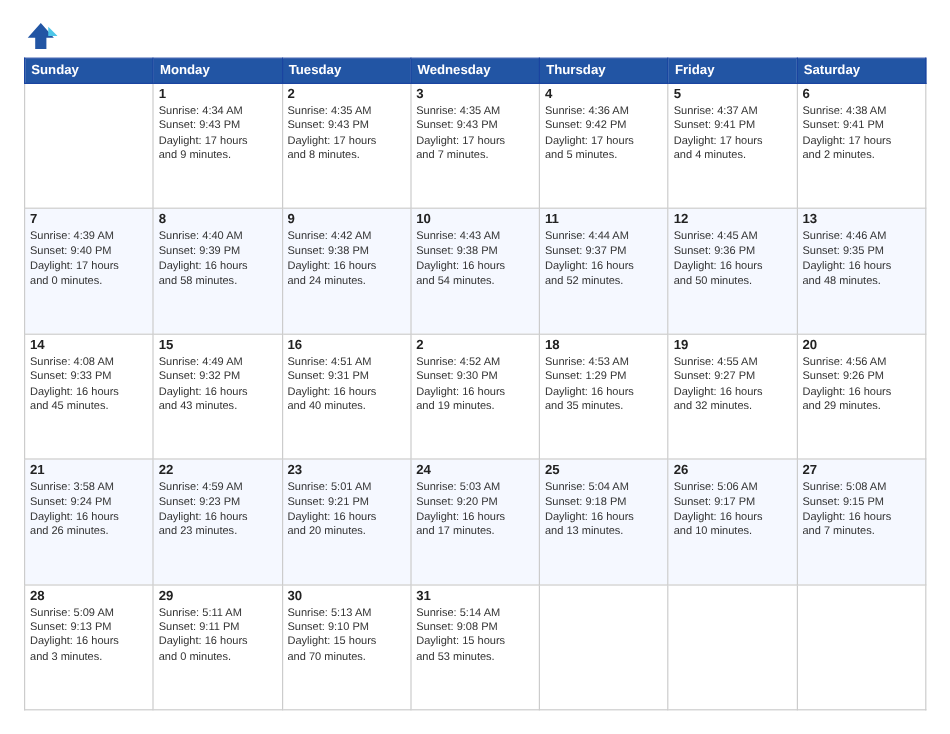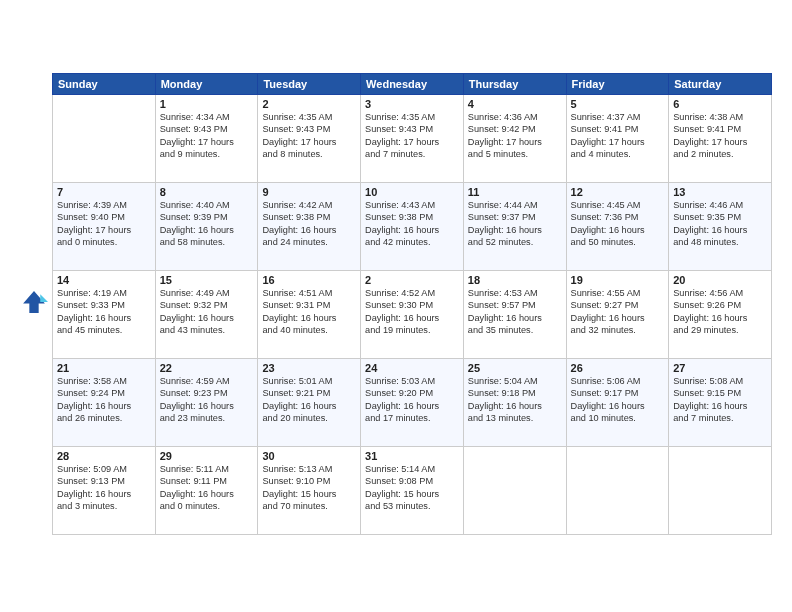--- a/index.html
+++ b/index.html
@@ -8,22 +8,21 @@
       background: #fff;
       width: 792px;
       height: 612px;
       overflow: hidden;
     }
     .page {
       width: 792px;
       height: 612px;
       padding: 16px 20px 20px 20px;
       display: flex;
-      flex-direction: row;
-      align-items: center;
+      flex-direction: column;
     }
     .header {
       display: flex;
       align-items: flex-start;
       justify-content: space-between;
       margin-bottom: 4px;
     }
     .logo {
       display: flex;
       align-items: center;
@@ -210,56 +209,56 @@
               <div>Daylight: 16 hours</div>
               <div>and 24 minutes.</div>
             </div>
           </td>
           <td>
             <span class="day-num">10</span>
             <div class="cell-content">
               <div>Sunrise: 4:43 AM</div>
               <div>Sunset: 9:38 PM</div>
               <div>Daylight: 16 hours</div>
-              <div>and 42 minutes.</div>
+              <div>and 54 minutes.</div>
             </div>
           </td>
           <td>
             <span class="day-num">11</span>
             <div class="cell-content">
               <div>Sunrise: 4:44 AM</div>
               <div>Sunset: 9:37 PM</div>
               <div>Daylight: 16 hours</div>
               <div>and 52 minutes.</div>
             </div>
           </td>
           <td>
             <span class="day-num">12</span>
             <div class="cell-content">
               <div>Sunrise: 4:45 AM</div>
-              <div>Sunset: 7:36 PM</div>
+              <div>Sunset: 9:36 PM</div>
               <div>Daylight: 16 hours</div>
               <div>and 50 minutes.</div>
             </div>
           </td>
           <td>
             <span class="day-num">13</span>
             <div class="cell-content">
               <div>Sunrise: 4:46 AM</div>
               <div>Sunset: 9:35 PM</div>
               <div>Daylight: 16 hours</div>
               <div>and 48 minutes.</div>
             </div>
           </td>
         </tr>
         <tr>
           <td>
             <span class="day-num">14</span>
             <div class="cell-content">
-              <div>Sunrise: 4:19 AM</div>
+              <div>Sunrise: 4:08 AM</div>
               <div>Sunset: 9:33 PM</div>
               <div>Daylight: 16 hours</div>
               <div>and 45 minutes.</div>
             </div>
           </td>
           <td>
             <span class="day-num">15</span>
             <div class="cell-content">
               <div>Sunrise: 4:49 AM</div>
               <div>Sunset: 9:32 PM</div>
@@ -282,21 +281,21 @@
               <div>Sunrise: 4:52 AM</div>
               <div>Sunset: 9:30 PM</div>
               <div>Daylight: 16 hours</div>
               <div>and 19 minutes.</div>
             </div>
           </td>
           <td>
             <span class="day-num">18</span>
             <div class="cell-content">
               <div>Sunrise: 4:53 AM</div>
-              <div>Sunset: 9:57 PM</div>
+              <div>Sunset: 1:29 PM</div>
               <div>Daylight: 16 hours</div>
               <div>and 35 minutes.</div>
             </div>
           </td>
           <td>
             <span class="day-num">19</span>
             <div class="cell-content">
               <div>Sunrise: 4:55 AM</div>
               <div>Sunset: 9:27 PM</div>
               <div>Daylight: 16 hours</div>

